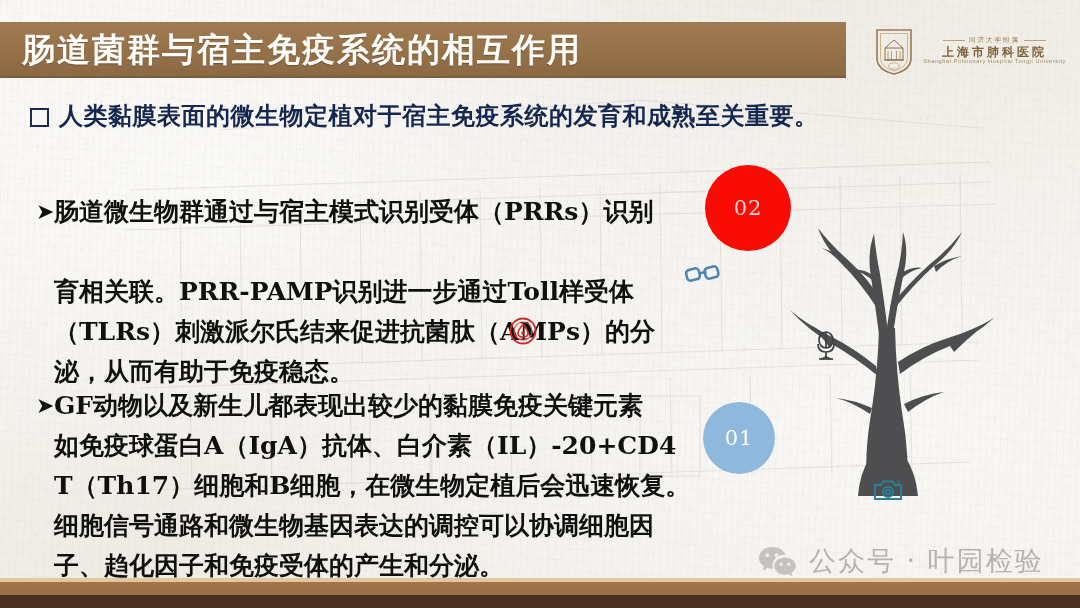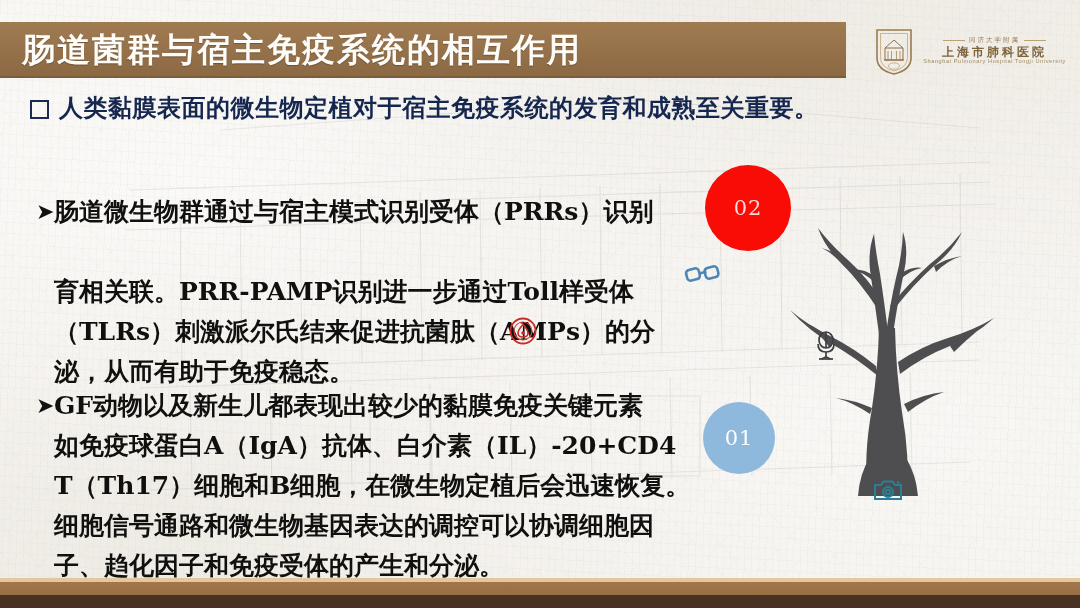--- a/index.html
+++ b/index.html
@@ -116,21 +116,21 @@
     font-size: 5.6px;
     letter-spacing: 0.6px;
     color: #a08a63;
     white-space: nowrap;
   }
 
   
   #lead-line {
     position: absolute;
     left: 30px;
-    top: 92px;
+    top: 100px;
     display: flex;
     align-items: flex-start;
     gap: 10px;
     white-space: nowrap;
   }
   #lead-bullet {
     width: 15px; height: 15px;
     border: 2.5px solid #1b2a52;
     margin-top: 8px;
     flex: 0 0 auto;
@@ -389,18 +389,31 @@
 
   <svg class="mini-icon" id="icon-camera" width="30" height="24" viewBox="0 0 30 24" xmlns="http://www.w3.org/2000/svg">
     <g fill="none" stroke="#2a7f96" stroke-width="2">
       <path d="M2 7 H8 L10.5 3.5 H19.5 L22 7 H28 V21 H2 Z"></path>
       <circle cx="15" cy="14" r="5"></circle>
       <circle cx="15" cy="14" r="2.2"></circle>
       <path d="M24 4.5 H26.5"></path>
     </g>
   </svg>
 
+  <div id="watermark">
+    <svg width="40" height="32" viewBox="0 0 40 32" xmlns="http://www.w3.org/2000/svg">
+      <g fill="#b5b1ab">
+        <path d="M14 2 C6.8 2 1 6.9 1 12.9 C1 16.3 2.9 19.3 5.9 21.3 L4.5 25.6 L9.4 23.1 C10.9 23.5 12.4 23.7 14 23.7 C14.4 23.7 14.8 23.7 15.2 23.6 C14.8 22.5 14.6 21.4 14.6 20.2 C14.6 14.4 20.1 9.8 26.8 9.8 C27 9.8 27.2 9.8 27.4 9.8 C26.3 5.4 20.8 2 14 2 Z"></path>
+        <path d="M27 12.4 C21 12.4 16.2 16.3 16.2 21.1 C16.2 25.9 21 29.8 27 29.8 C28.2 29.8 29.4 29.6 30.5 29.3 L34.6 31.4 L33.4 27.8 C36.1 26 37.8 23.7 37.8 21.1 C37.8 16.3 33 12.4 27 12.4 Z"></path>
+        <circle cx="9.3" cy="10.2" r="1.9" fill="#f3f1ed"></circle>
+        <circle cx="18.6" cy="10.2" r="1.9" fill="#f3f1ed"></circle>
+        <circle cx="23.2" cy="19.2" r="1.6" fill="#f3f1ed"></circle>
+        <circle cx="30.8" cy="19.2" r="1.6" fill="#f3f1ed"></circle>
+      </g>
+    </svg>
+    <span id="watermark-label">公众号 · 叶园检验</span>
+  </div>
 
   <div id="footer-tan"></div>
   <div id="footer-mid"></div>
   <div id="footer-dark"></div>
 
 </div>
 
 </body></html>

